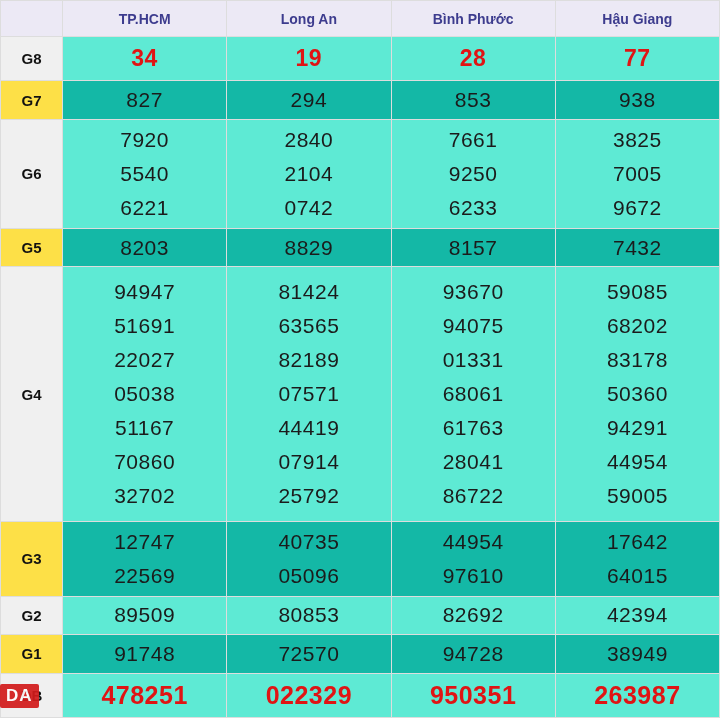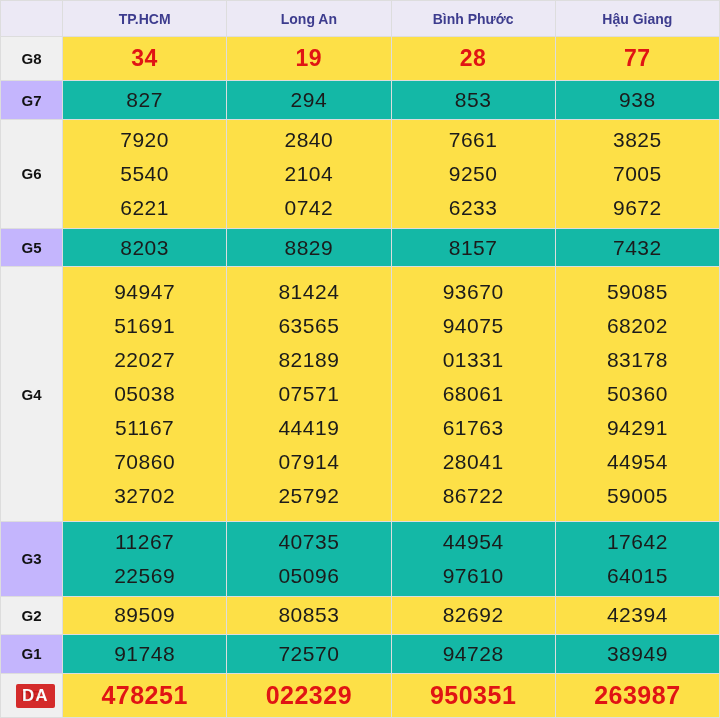--- a/index.html
+++ b/index.html
@@ -37,25 +37,25 @@
   td.label {
     background: #f0f0f0;
     color: #111111;
     font-weight: bold;
     font-size: 15px;
     width: 62px;
   }
   td.cell {
     font-size: 21px;
     color: #1b1b1b;
-    background: #fde047;
+    background: #5eead4;
     letter-spacing: 0.5px;
   }
   tr.alt td.cell { background: #14b8a6; }
-  tr.alt td.label { background: #c4b5fd; }
+  tr.alt td.label { background: #fde047; }
   td.cell.special { color: #e01414; font-weight: bold; font-size: 23px; }
   td.cell.special-small { color: #e01414; font-weight: bold; font-size: 25px; }
   .multi {
     display: flex;
     flex-direction: column;
     justify-content: center;
     align-items: center;
     height: 100%;
   }
   .multi span { line-height: 1.62; display: block; }
@@ -63,21 +63,21 @@
   tr.r-g7 { height: 38px; }
   tr.r-g6 { height: 108px; }
   tr.r-g5 { height: 38px; }
   tr.r-g4 { height: 252px; }
   tr.r-g3 { height: 74px; }
   tr.r-g2 { height: 38px; }
   tr.r-g1 { height: 38px; }
   tr.r-db { height: 44px; }
   .watermark {
     position: absolute;
-    left: 16px;
+    left: 0;
     bottom: 10px;
     display: flex;
     align-items: center;
     gap: 4px;
     opacity: 0.92;
     pointer-events: none;
   }
   .wm-badge {
     background: #d21b1b;
     color: #ffffff;
@@ -253,21 +253,21 @@
               <span>94291</span>
               <span>44954</span>
               <span>59005</span>
             </div>
           </td>
         </tr>
         <tr class="r-g3 alt">
           <td class="label">G3</td>
           <td class="cell">
             <div class="multi">
-              <span>11267</span>
+              <span>12747</span>
               <span>22569</span>
             </div>
           </td>
           <td class="cell">
             <div class="multi">
               <span>40735</span>
               <span>05096</span>
             </div>
           </td>
           <td class="cell">

